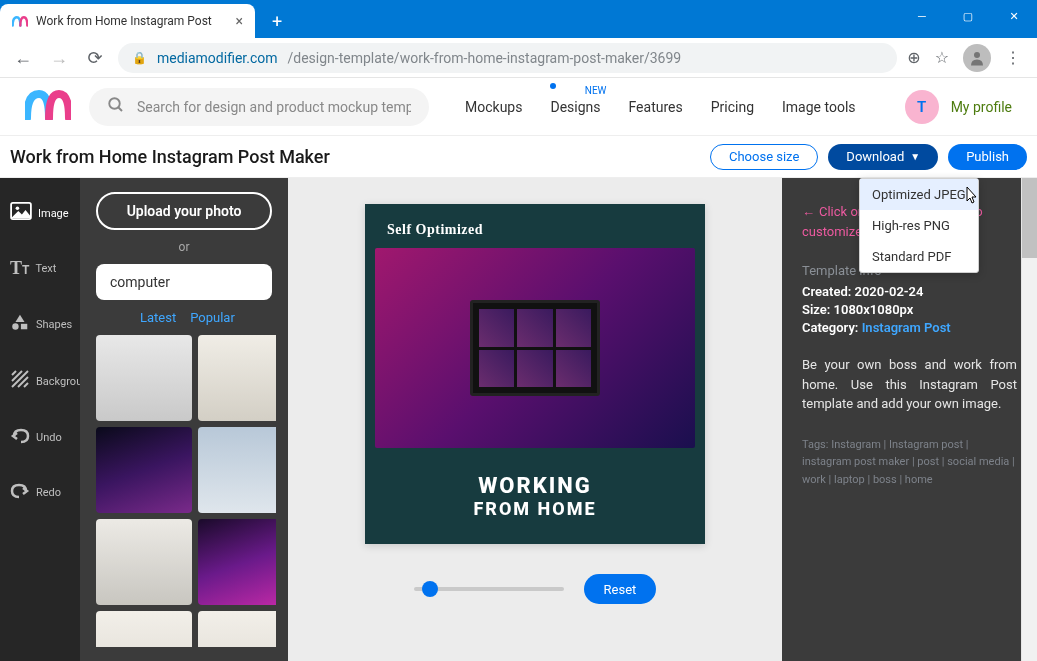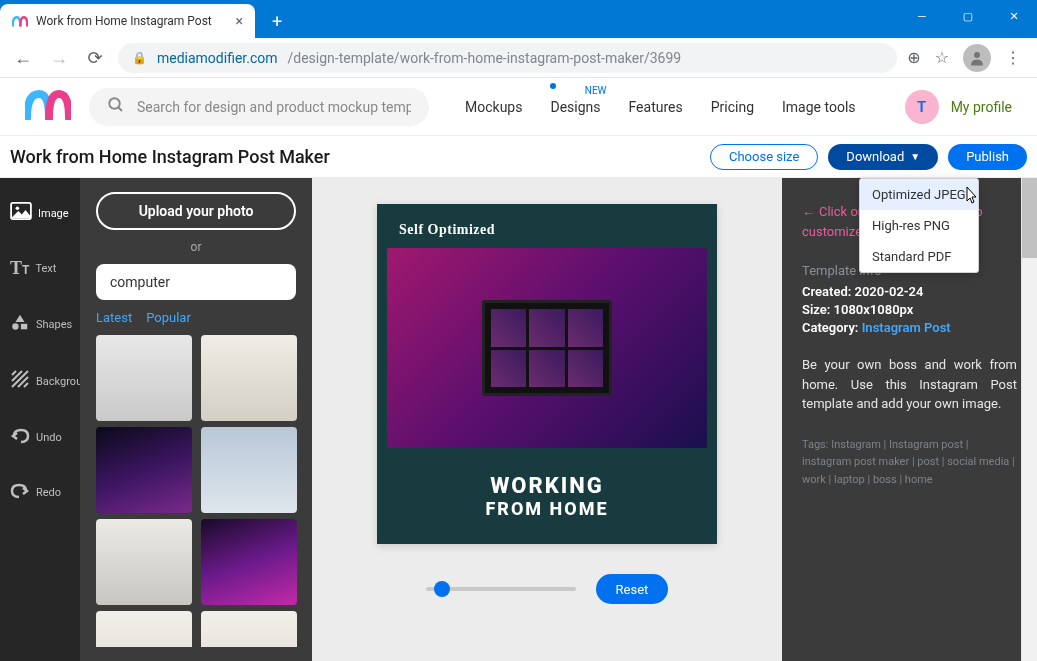--- a/index.html
+++ b/index.html
@@ -53,25 +53,25 @@
 
 .editor { display: flex; height: 483px; position: relative; }
 
 
 .rail { width: 80px; background: #262626; display: flex; flex-direction: column; align-items: center; padding-top: 16px; gap: 18px; }
 .rail-item { width: 60px; display: flex; flex-direction: row; align-items: center; gap: 6px; color: #bfbfbf; cursor: pointer; font-size: 11px; padding: 8px 0; border-radius: 6px; }
 .rail-item.active { color: #fff; }
 .rail-icn { font-size: 18px; }
 
 
-.picker { width: 232px; background: #3b3b3b; padding: 14px 16px; display: flex; flex-direction: column; gap: 10px; overflow: hidden; justify-content: space-between; }
+.picker { width: 208px; background: #3b3b3b; padding: 14px 16px; display: flex; flex-direction: column; gap: 10px; overflow: hidden; justify-content: space-between; }
 .upload-btn { height: 38px; border-radius: 19px; border: 2px solid #fff; color: #fff; background: transparent; font-size: 14px; font-weight: 600; cursor: pointer; }
 .or { text-align: center; color: #aaa; font-size: 12px; }
 .search-imgs { height: 36px; border-radius: 8px; background: #fff; padding: 0 14px; font-size: 14px; color: #333; display: flex; align-items: center; }
-.sort { display: flex; gap: 14px; font-size: 13px; }
+.sort { display: flex; gap: 14px; font-size: 13px; margin-left: 44px; }
 .sort a { color: #3fa7ff; cursor: pointer; }
 .grid { display: grid; grid-template-columns: 1fr 1fr; gap: 6px; overflow-y: auto; flex: 1; margin-right: -4px; }
 .thumb { width: 96px; height: 86px; border-radius: 4px; background: #222; display: flex; align-items: center; justify-content: center; font-size: 10px; color: #666; overflow: hidden; }
 
 
 .canvas-wrap { flex: 1; background: #ececec; display: flex; flex-direction: column; align-items: center; padding: 26px; position: relative; }
 .canvas { width: 340px; height: 340px; background: #173b3f; display: flex; flex-direction: column; box-shadow: 0 2px 8px rgba(0,0,0,.15); }
 .canvas-top { padding: 18px 22px 10px; }
 .canvas-quote { color: #fff; font-family: Georgia, serif; font-weight: 700; font-size: 14px; letter-spacing: .5px; }
 .canvas-photo { margin: 0 10px; height: 200px; background: linear-gradient(135deg, #a0186e, #5a0f6e, #1a0f4e); border-radius: 2px; display: flex; align-items: center; justify-content: center; position: relative; overflow: hidden; }

